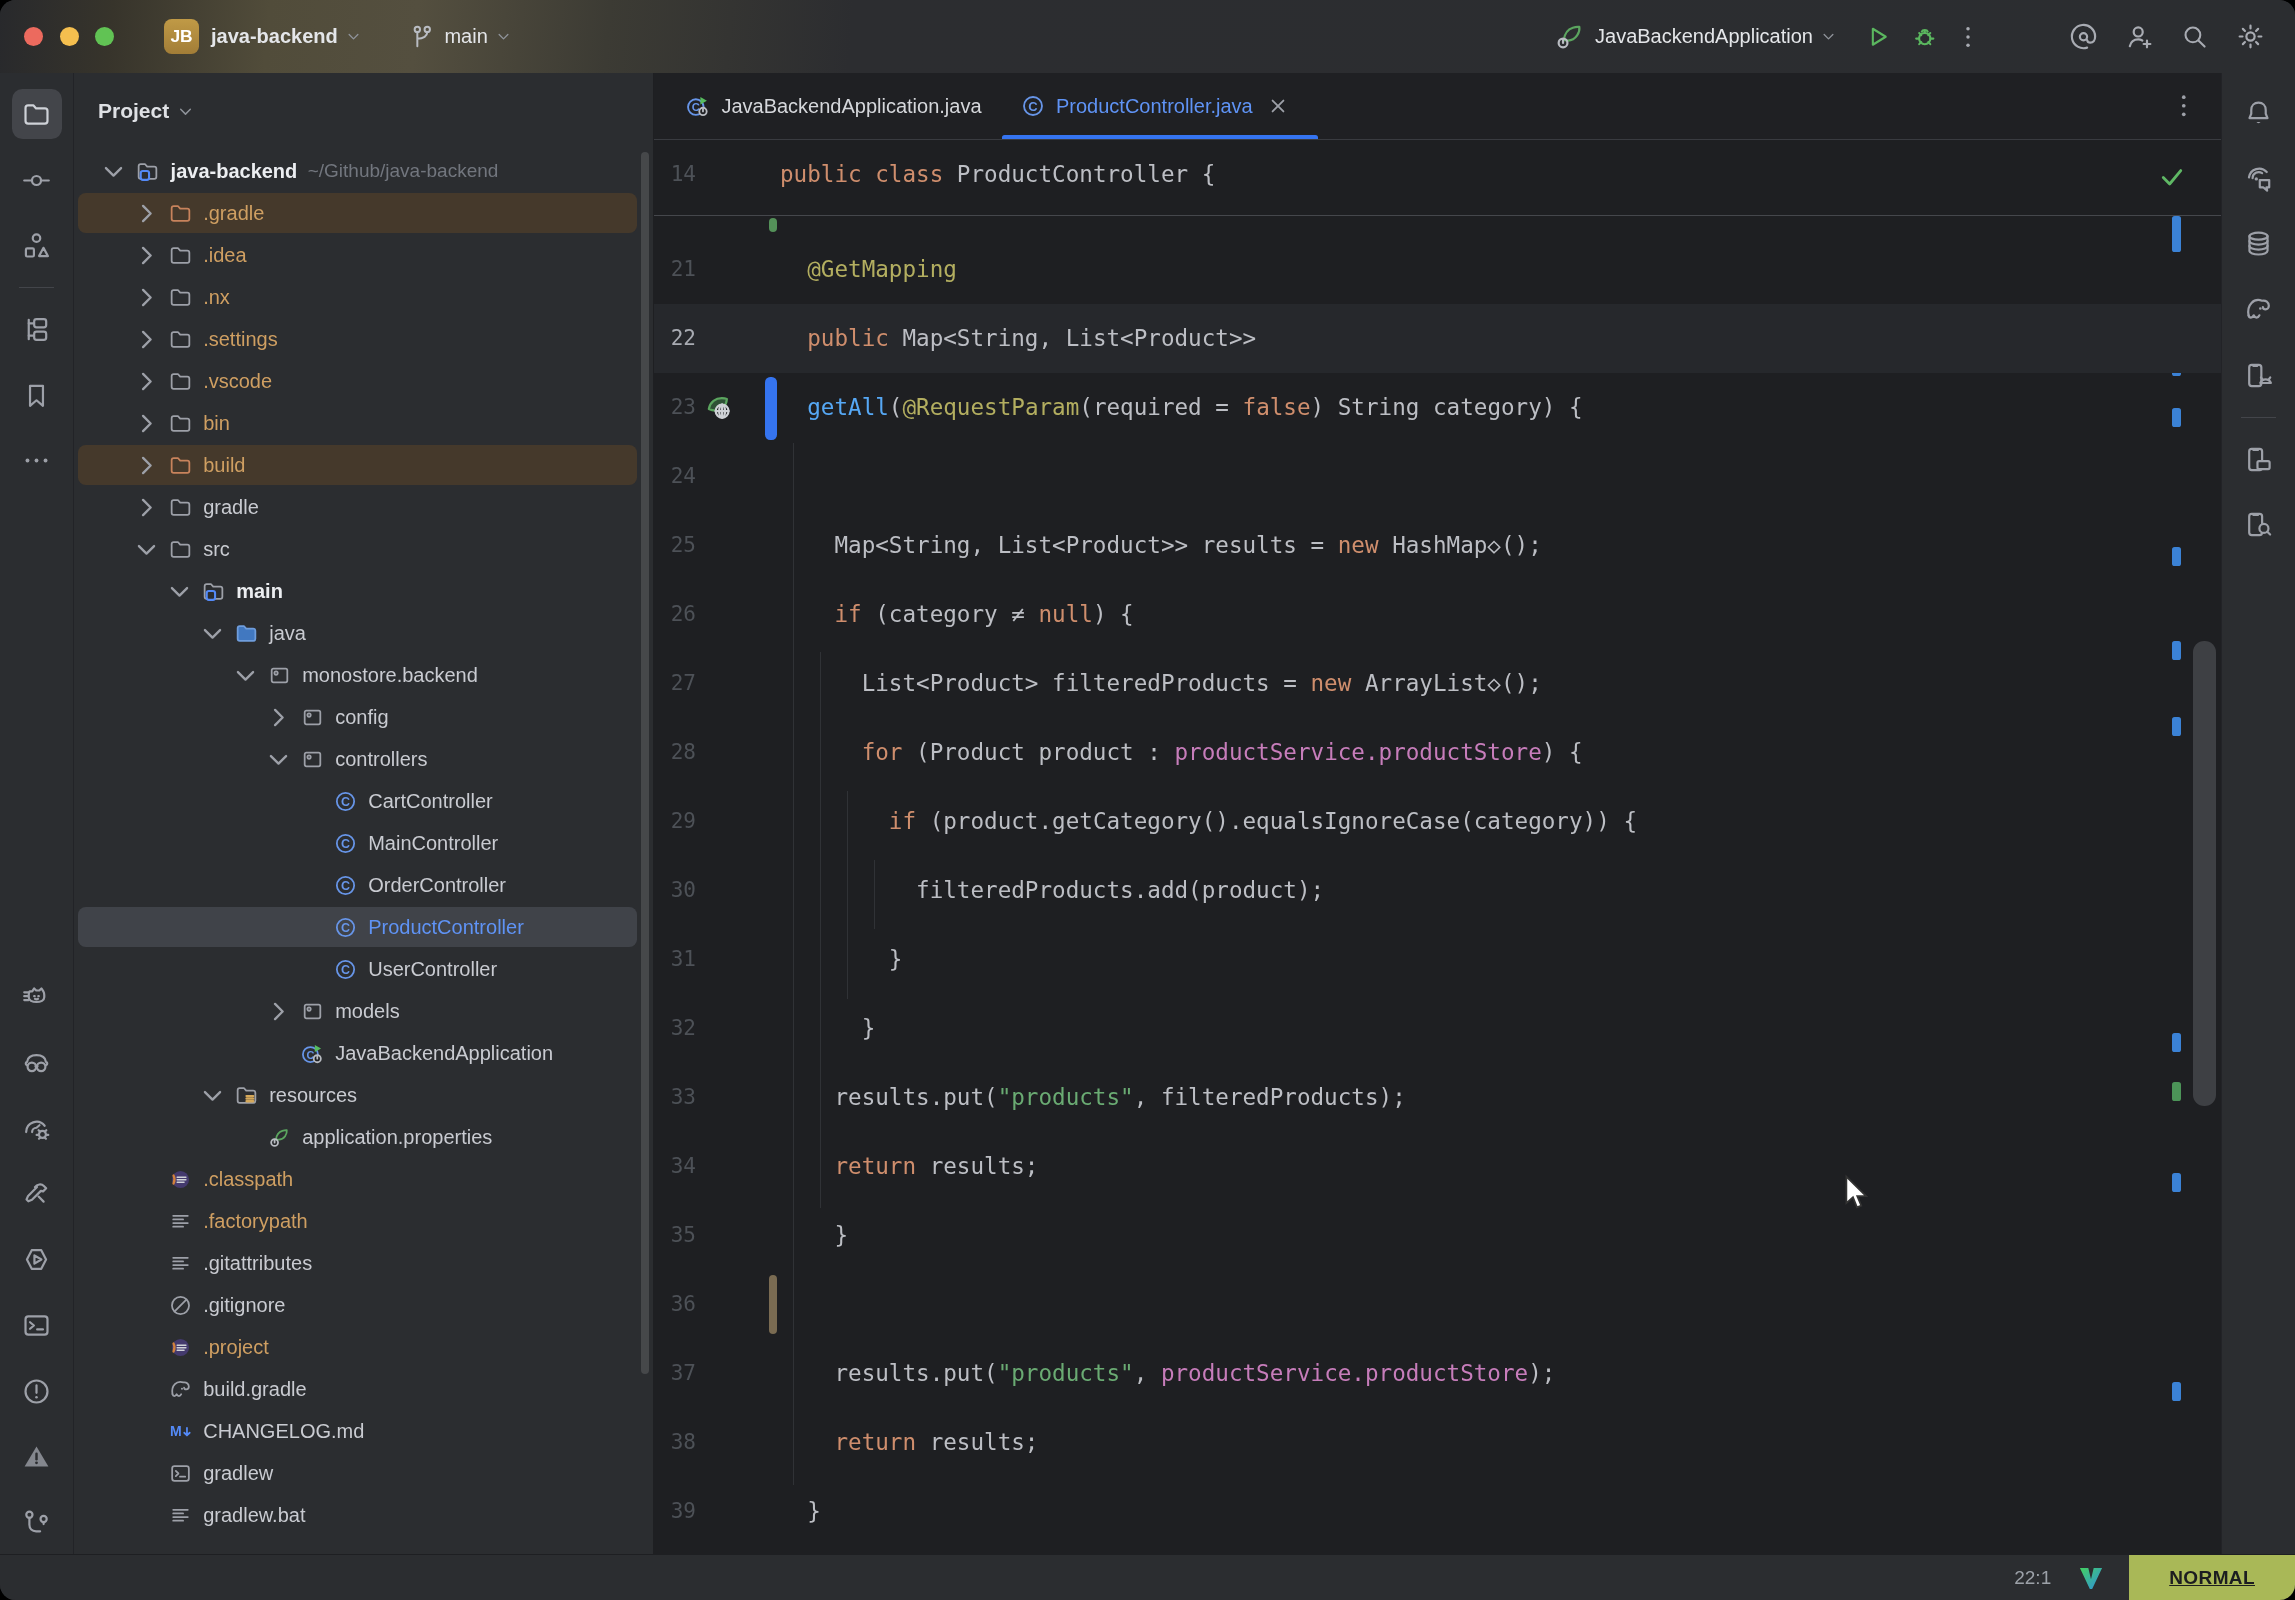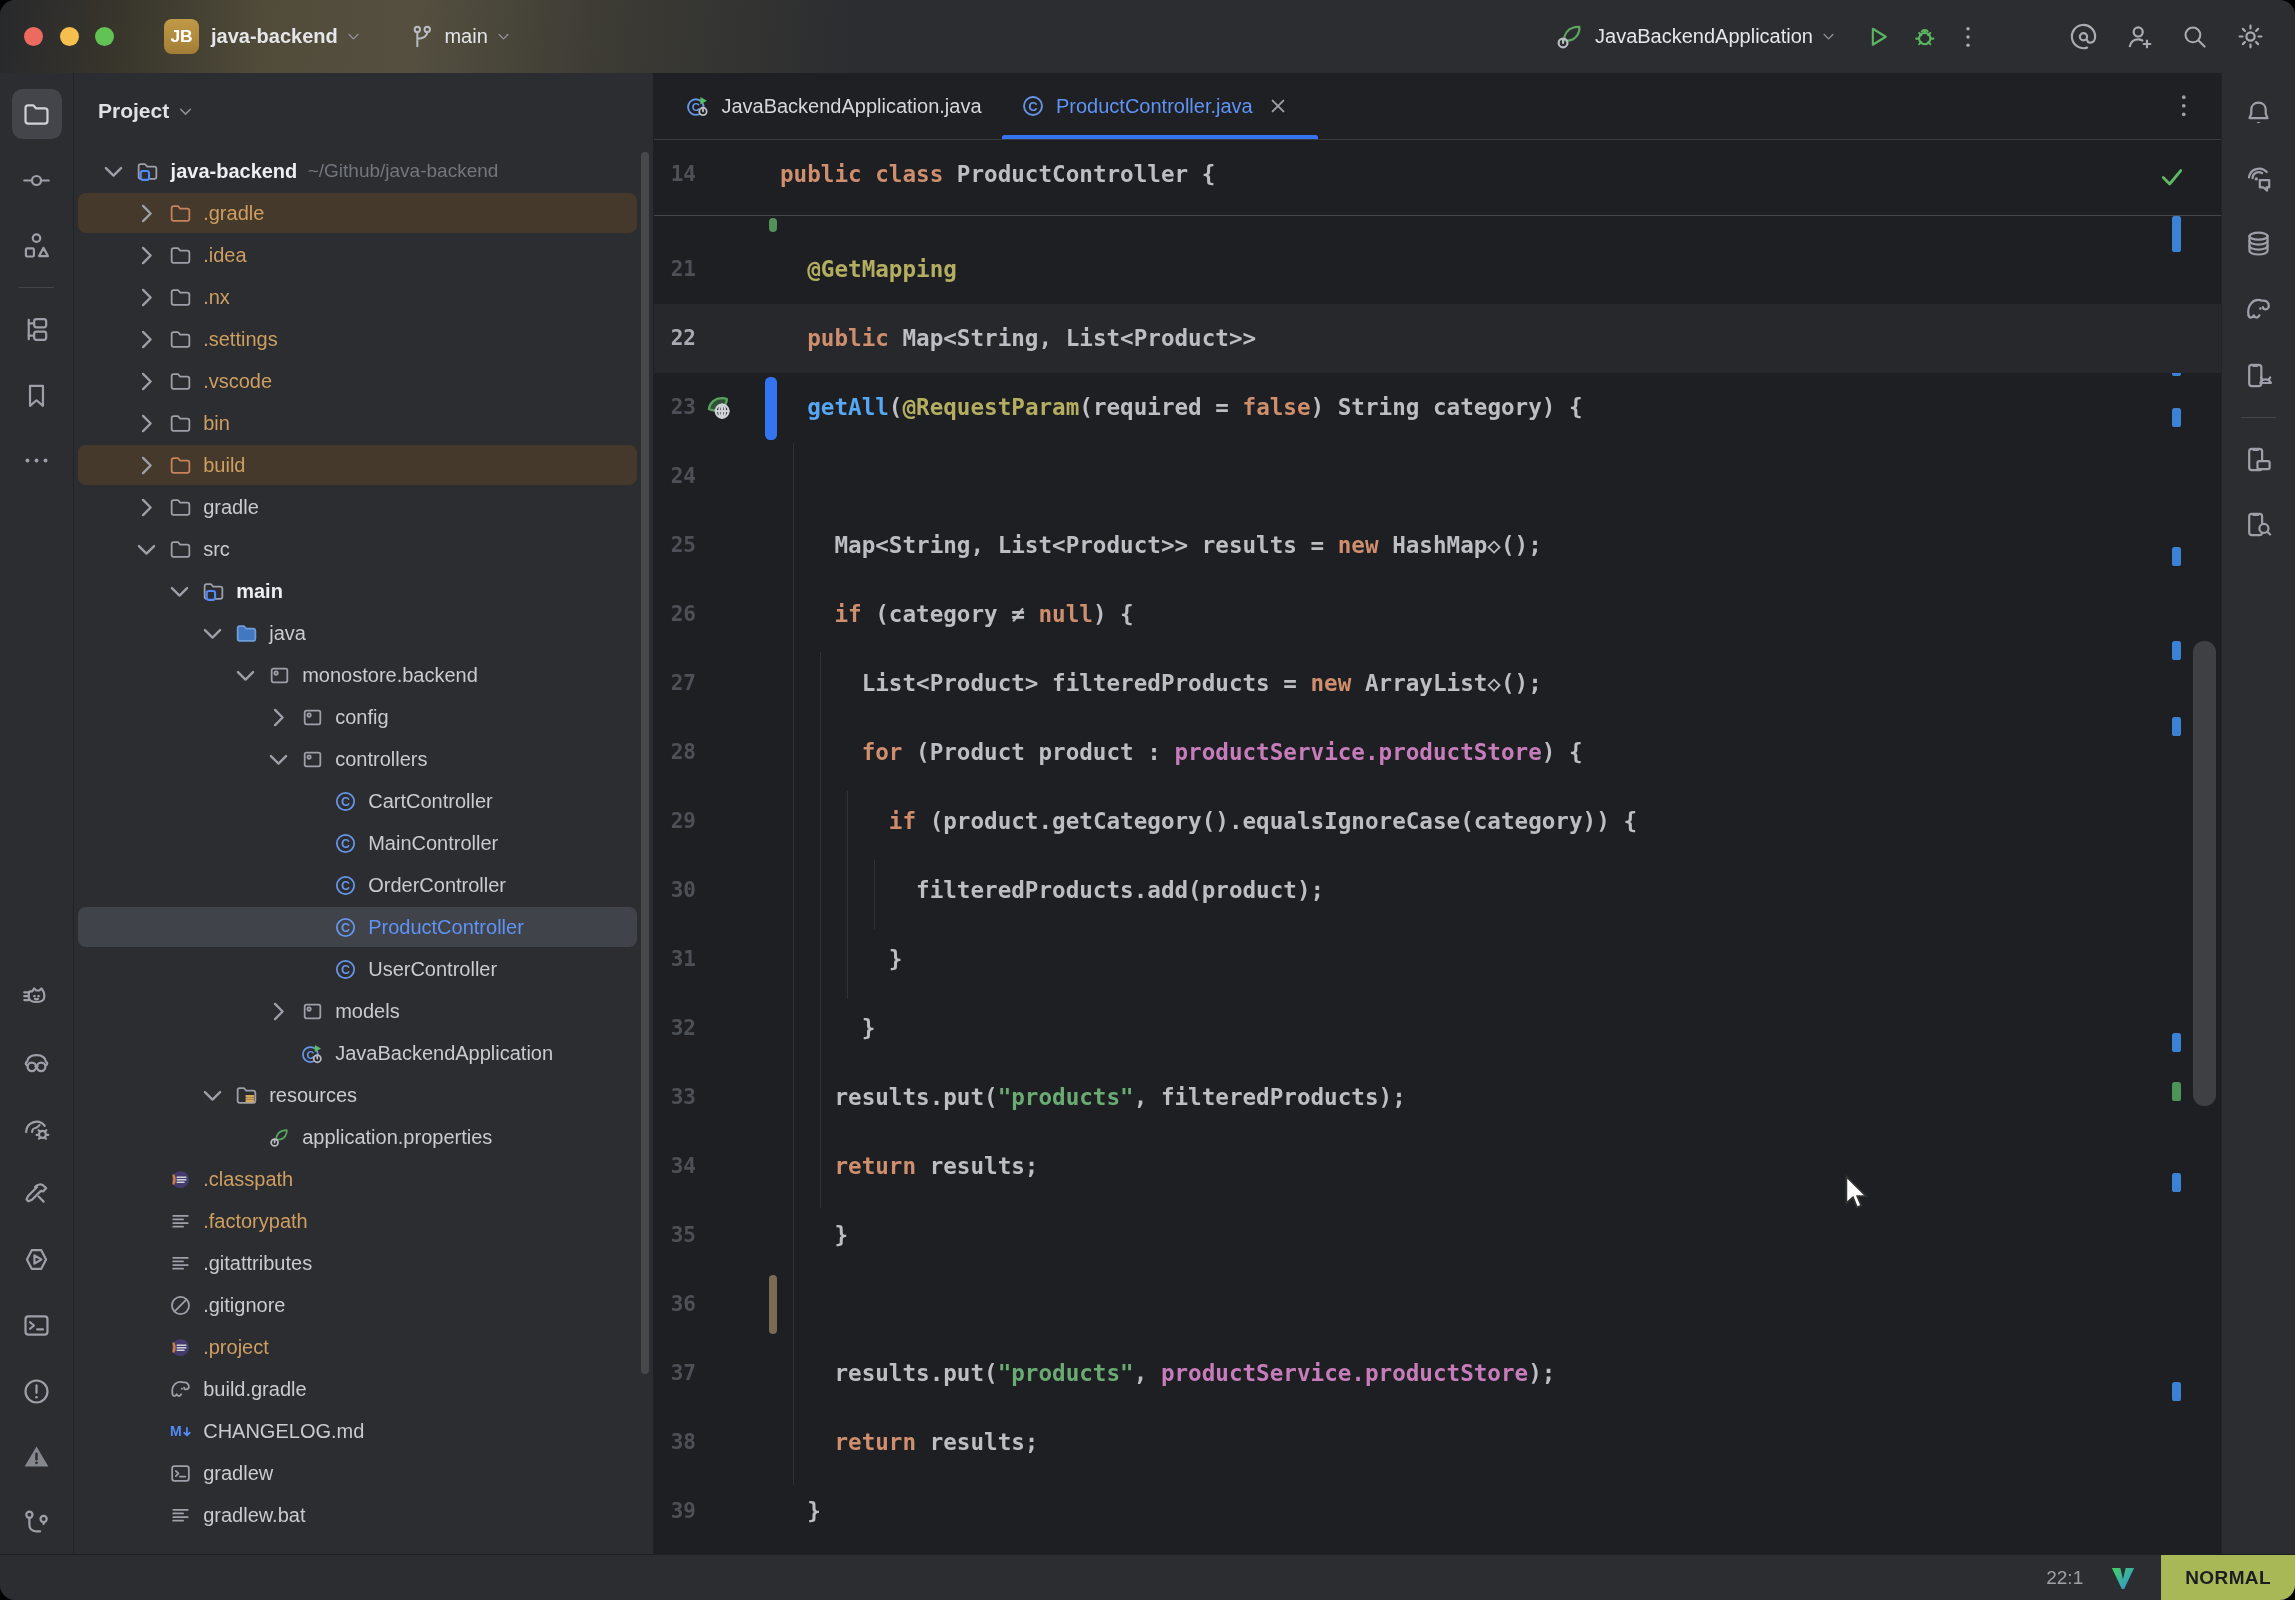--- a/index.html
+++ b/index.html
@@ -48,21 +48,21 @@
   .pscroll{position:absolute;right:4.3px;top:79px;width:7.8px;height:1222px;border-radius:4.3px;background:rgba(255,255,255,.13);}
   
   .editor-col{flex:1;display:flex;flex-direction:column;min-width:0;background:#1e1f22;position:relative;}
   .tabbar{height:66px;background:#1f2023;border-bottom:0.9px solid #393b40;display:flex;align-items:center;padding-left:12px;flex:0 0 auto;}
   .tab{display:flex;align-items:center;height:100%;padding:0 19px;position:relative;font-size:20px;color:#d5d7db;}
   .tab .ic{width:26px;height:26px;margin-right:10.4px;}
   .tab.active{color:#5f93f5;}
   .tab.active .underline{position:absolute;left:1.7px;right:1.7px;bottom:0;height:4.3px;border-radius:2.6px 2.6px 0 0;background:#3574f0;}
   .tab-close{width:22.6px;height:22.6px;margin-left:12px;color:#9da0a8;}
   .tab-kebab{margin-left:auto;margin-right:22.6px;width:29.5px;height:29.5px;color:#9da0a8;}
-  .editor{flex:1;position:relative;overflow:hidden;background:#1e1f22;font-family:"DejaVu Sans Mono",monospace;font-weight:bold;}
+  .editor{flex:1;position:relative;overflow:hidden;background:#1e1f22;font-family:"DejaVu Sans Mono",monospace;}
   .sticky{position:absolute;top:0;left:0;right:0;height:75px;border-bottom:0.9px solid #45474c;background:#1e1f22;z-index:3;}
   .lines{position:absolute;top:95px;left:0;right:0;z-index:1;}
   .cl{height:69px;position:relative;}
   .cl.band::before{content:"";position:absolute;inset:0;background:#26282c;}
   .lnum{position:absolute;left:0;top:0;width:42px;text-align:right;line-height:69px;font-size:21px;color:#4d5157;}
   .lnum.cur{color:#a8abb2;}
   .ct{position:absolute;left:126px;top:0;line-height:69px;font-size:22.6px;color:#bcbec4;white-space:pre;}
   .tk-kw{color:#cf8e6d;} .tk-an{color:#b3ae60;} .tk-mt{color:#56a8f5;text-align:center;} .tk-fd{color:#c77dbb;} .tk-st{color:#6aab73;} .tk-pl{color:#bcbec4;}
   .gicon{position:absolute;left:49px;top:19px;width:31px;height:31px;}
   .vcs{position:absolute;border-radius:5.2px;}
@@ -71,21 +71,21 @@
   .vcs-ws{left:115px;width:7.8px;background:#7a6b52;}
   .guide{position:absolute;width:0.9px;background:#303236;}
   .stripe-mark{position:absolute;border-radius:2.6px;}
   .echeck{position:absolute;width:28px;height:28px;z-index:4;}
   .escroll{position:absolute;width:22.6px;border-radius:11.3px;background:rgba(140,143,150,.30);z-index:5;}
   
   .statusbar{position:absolute;bottom:0;left:0;right:0;height:45px;background:#2b2d30;border-top:0.9px solid #1e1f22;display:flex;align-items:center;padding-left:22.6px;}
   .sb-right{margin-left:auto;display:flex;align-items:center;height:100%;}
   .sb-caret{color:#9ca1a8;font-size:19px;}
   .sb-vim{width:28px;height:28px;margin:0 24px 0 26px;}
-  .sb-mode{height:100%;display:flex;align-items:center;padding:0 24px;background:#a9b857;color:#1c1d20;font-size:19px;font-weight:600;letter-spacing:0.4px;}
+  .sb-mode{height:100%;display:flex;align-items:center;padding:0 40px;background:#a9b857;color:#1c1d20;font-size:19px;font-weight:600;letter-spacing:0.4px;text-decoration:underline;}
   .cursor{position:absolute;z-index:99;}
 </style>
 </head>
 <body>
 
 <div class="window">
 
   <div class="titlebar">
     <div class="lights">
       <div class="light l-red"></div>

